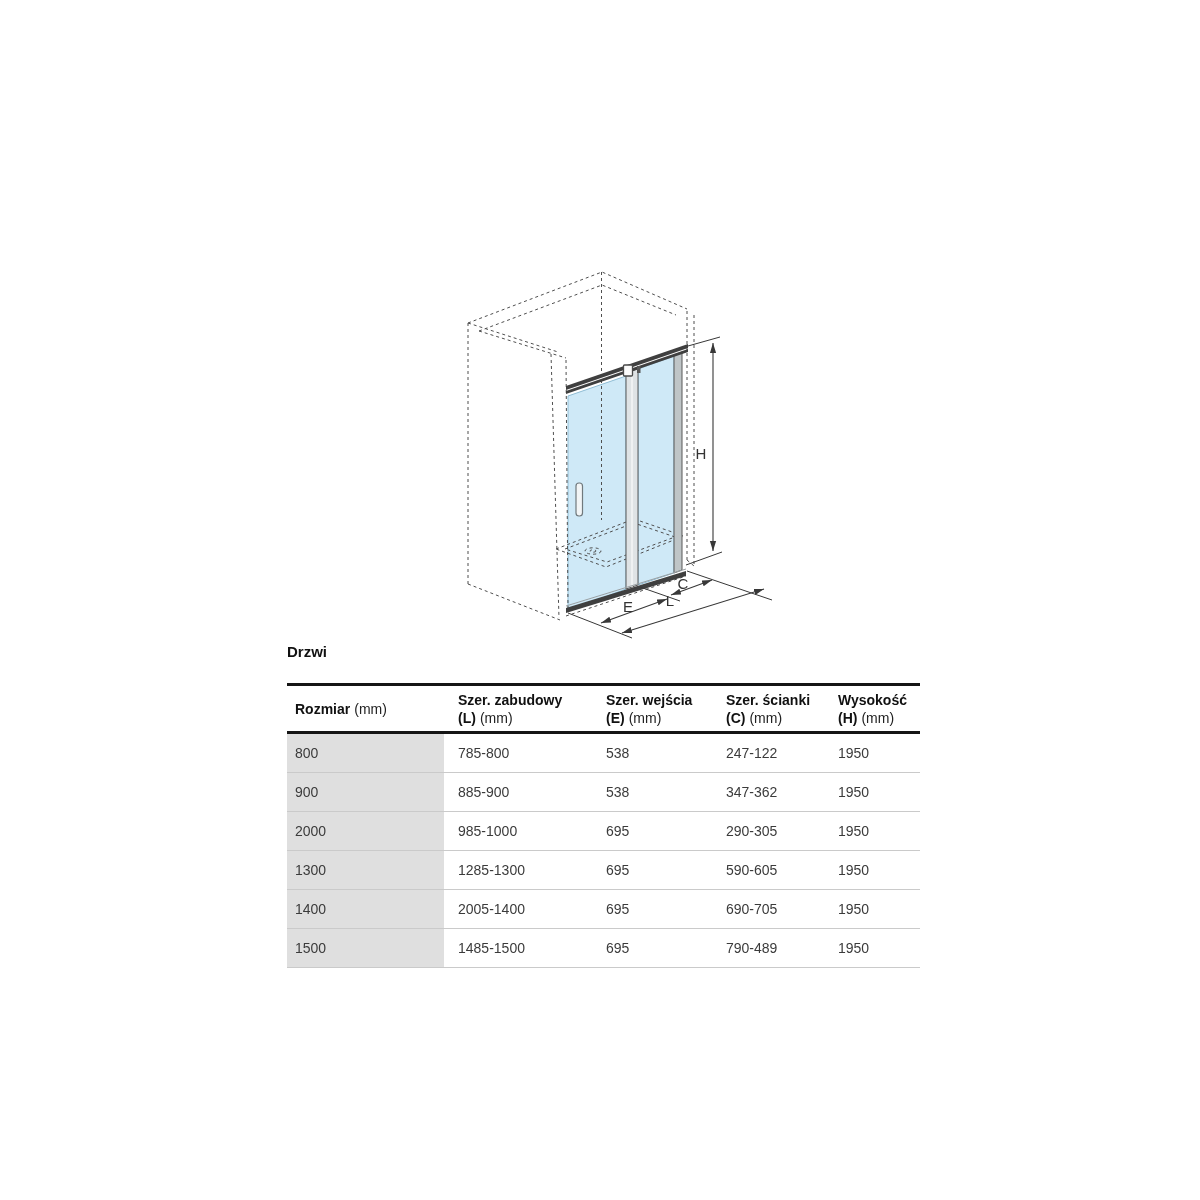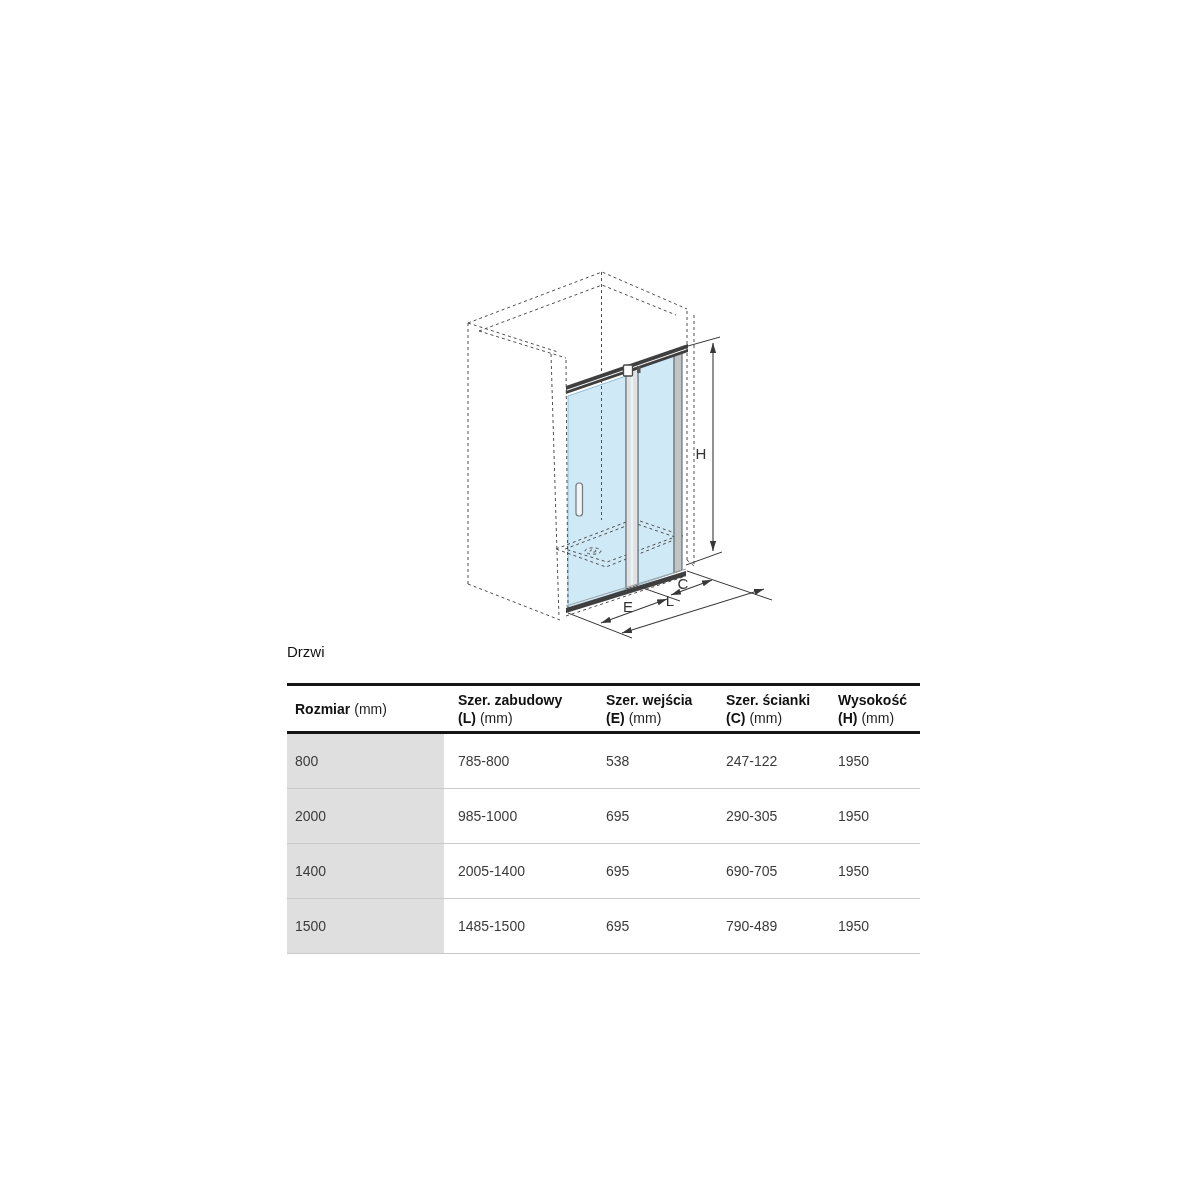--- a/index.html
+++ b/index.html
@@ -11,31 +11,31 @@
   .dash{stroke:var(--dash,#4f4f4f);stroke-width:1;fill:none;stroke-dasharray:3 3;}
   .glass{fill:var(--glass,#cfe9f7);stroke:#8fbdd5;stroke-width:1;}
   .frame{stroke:#595959;stroke-width:1;}
   .railbar{fill:var(--rail,#3f3f3f);stroke:none;}
   .dim{stroke:#383838;stroke-width:1.1;fill:none;}
   .dimext{stroke:#383838;stroke-width:1;fill:none;}
   .dimlabel{font:15px "Liberation Sans",sans-serif;fill:#333;}
 
   
   .spec{position:absolute;left:287px;top:643px;width:633px;color:var(--text,#333);}
-  .spec-title{font-size:15px;font-weight:normal;color:#111;line-height:18px;margin:0 0 22px 0;}
+  .spec-title{font-size:15px;font-weight:bold;color:#111;line-height:18px;margin:0 0 22px 0;}
   table.sizes{border-collapse:collapse;width:633px;table-layout:fixed;
               font-size:14px;color:#3b3b3b;}
   table.sizes thead tr{border-top:3px solid var(--border-strong,#151515);
                        border-bottom:3px solid var(--border-strong,#151515);margin-top:34px;}
   table.sizes th{height:45px;vertical-align:middle;text-align:left;font-weight:normal;
                  background:#fff;padding:0;color:#111;}
   table.sizes th .hline{line-height:18px;white-space:nowrap;}
   .b{font-weight:bold;}
   .u{font-weight:normal;color:#222;margin-left:4px;}
-  table.sizes td{height:30px;vertical-align:middle;padding:12px;}
+  table.sizes td{height:30px;vertical-align:middle;padding:4px;}
   table.sizes tbody tr + tr td{border-top:1px solid var(--row-line,#cacaca);}
   table.sizes tbody tr:last-child td{border-bottom:1px solid var(--row-line,#cacaca);margin-left:20px;}
   table.sizes tbody td:first-child{background:var(--row-band,#dfdfdf);}
   table.sizes th:nth-child(1),table.sizes td:nth-child(1){padding-left:8px;}
   table.sizes th:nth-child(2),table.sizes td:nth-child(2){padding-left:14px;}
   table.sizes th:nth-child(3),table.sizes td:nth-child(3),
   table.sizes th:nth-child(4),table.sizes td:nth-child(4),
   table.sizes th:nth-child(5),table.sizes td:nth-child(5){padding-left:8px;}
 </style>
 </head>
@@ -146,24 +146,38 @@
       </thead>
       <tbody>
           <tr>
             <td>800</td>
             <td>785-800</td>
             <td>538</td>
             <td>247-122</td>
             <td>1950</td>
           </tr>
           <tr>
+            <td>900</td>
+            <td>885-900</td>
+            <td>538</td>
+            <td>347-362</td>
+            <td>1950</td>
+          </tr>
+          <tr>
             <td>2000</td>
             <td>985-1000</td>
             <td>695</td>
             <td>290-305</td>
+            <td>1950</td>
+          </tr>
+          <tr>
+            <td>1300</td>
+            <td>1285-1300</td>
+            <td>695</td>
+            <td>590-605</td>
             <td>1950</td>
           </tr>
           <tr>
             <td>1400</td>
             <td>2005-1400</td>
             <td>695</td>
             <td>690-705</td>
             <td>1950</td>
           </tr>
           <tr>

